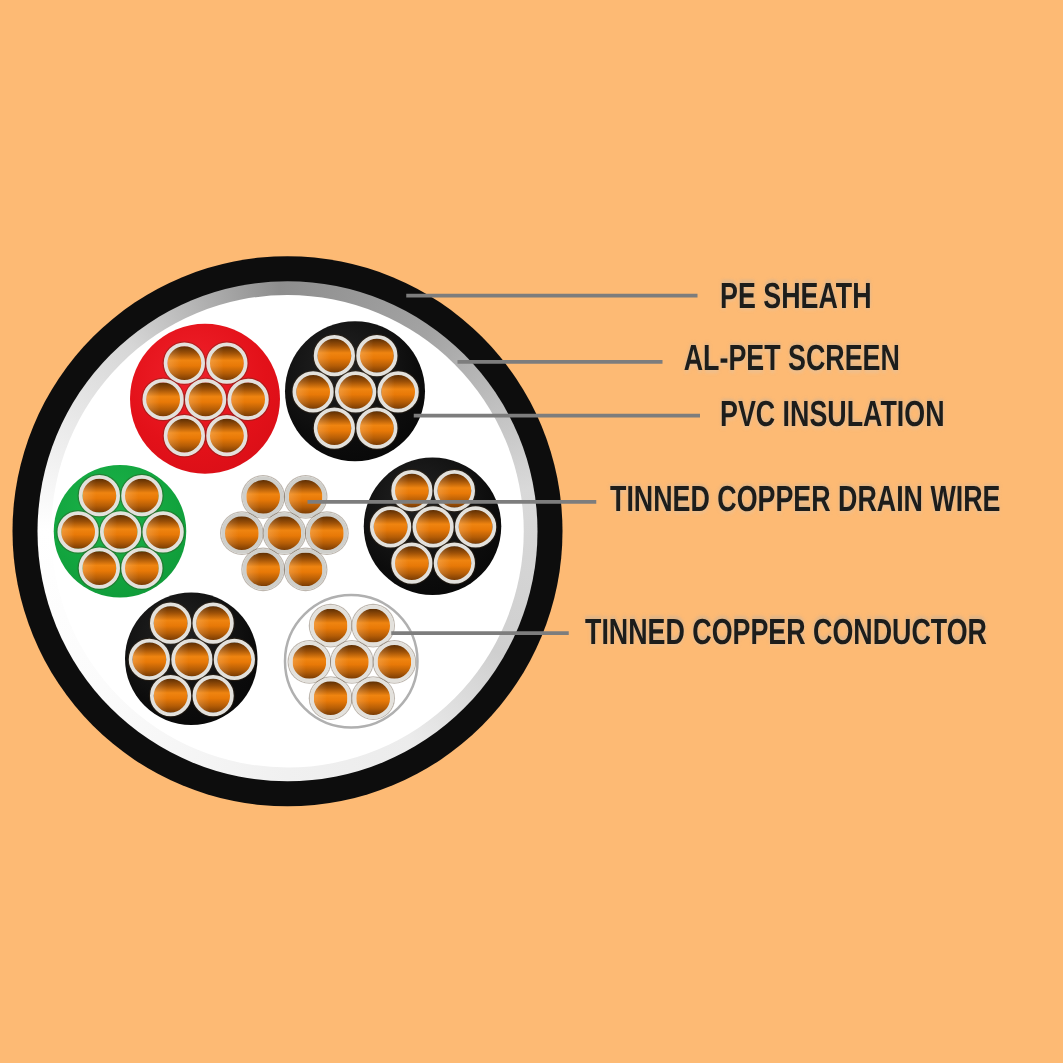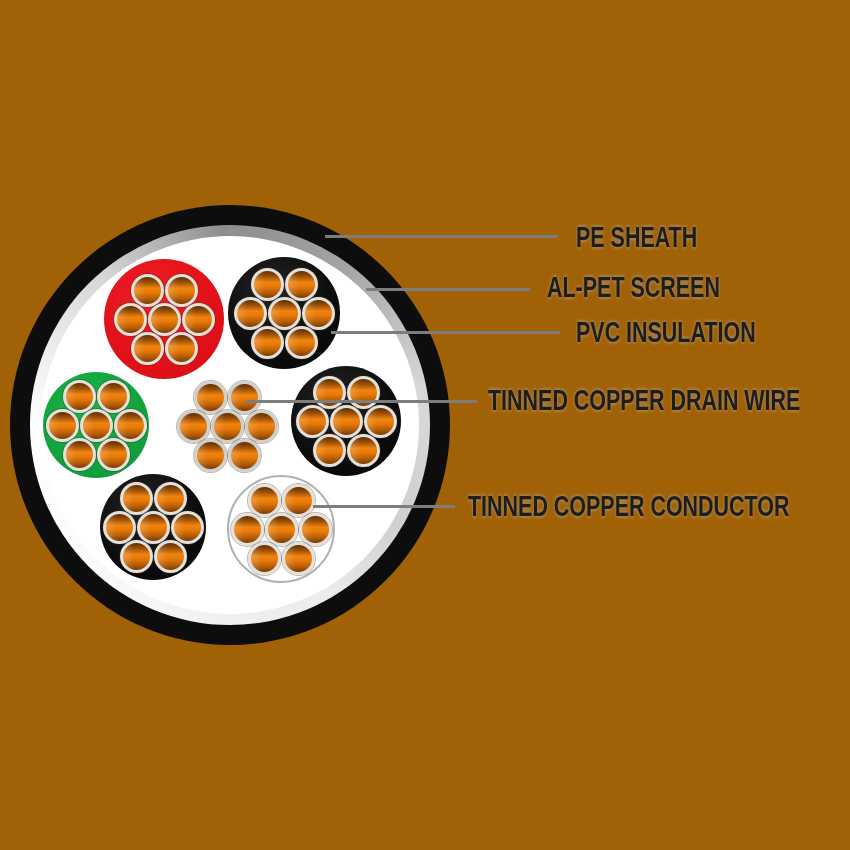--- a/index.html
+++ b/index.html
@@ -1,17 +1,17 @@
 <!DOCTYPE html>
 <html><head>
 <meta charset="utf-8">
 <style>
   html,body{margin:0;padding:0;background:#ffffff;}
   .canvas{
-    position:relative;width:850px;height:850px;background:#a16207;
+    position:relative;width:850px;height:850px;background:#fdba74;
     overflow:hidden;font-family:"Liberation Sans", sans-serif;
   }
   
   .cable{position:absolute;border-radius:50%;}
   .sheath{background:#0d0d0d;}
   .screen{
     background:conic-gradient(from 180deg at 50% 50%,
       #f0f0f0 0deg,#fbfbfb 50deg,#ffffff 90deg,#d6d6d6 140deg,
       #8e8e8e 178deg,#a3a3a3 215deg,#d9d9d9 260deg,#cfcfcf 300deg,
       #ececec 330deg,#f0f0f0 360deg);

